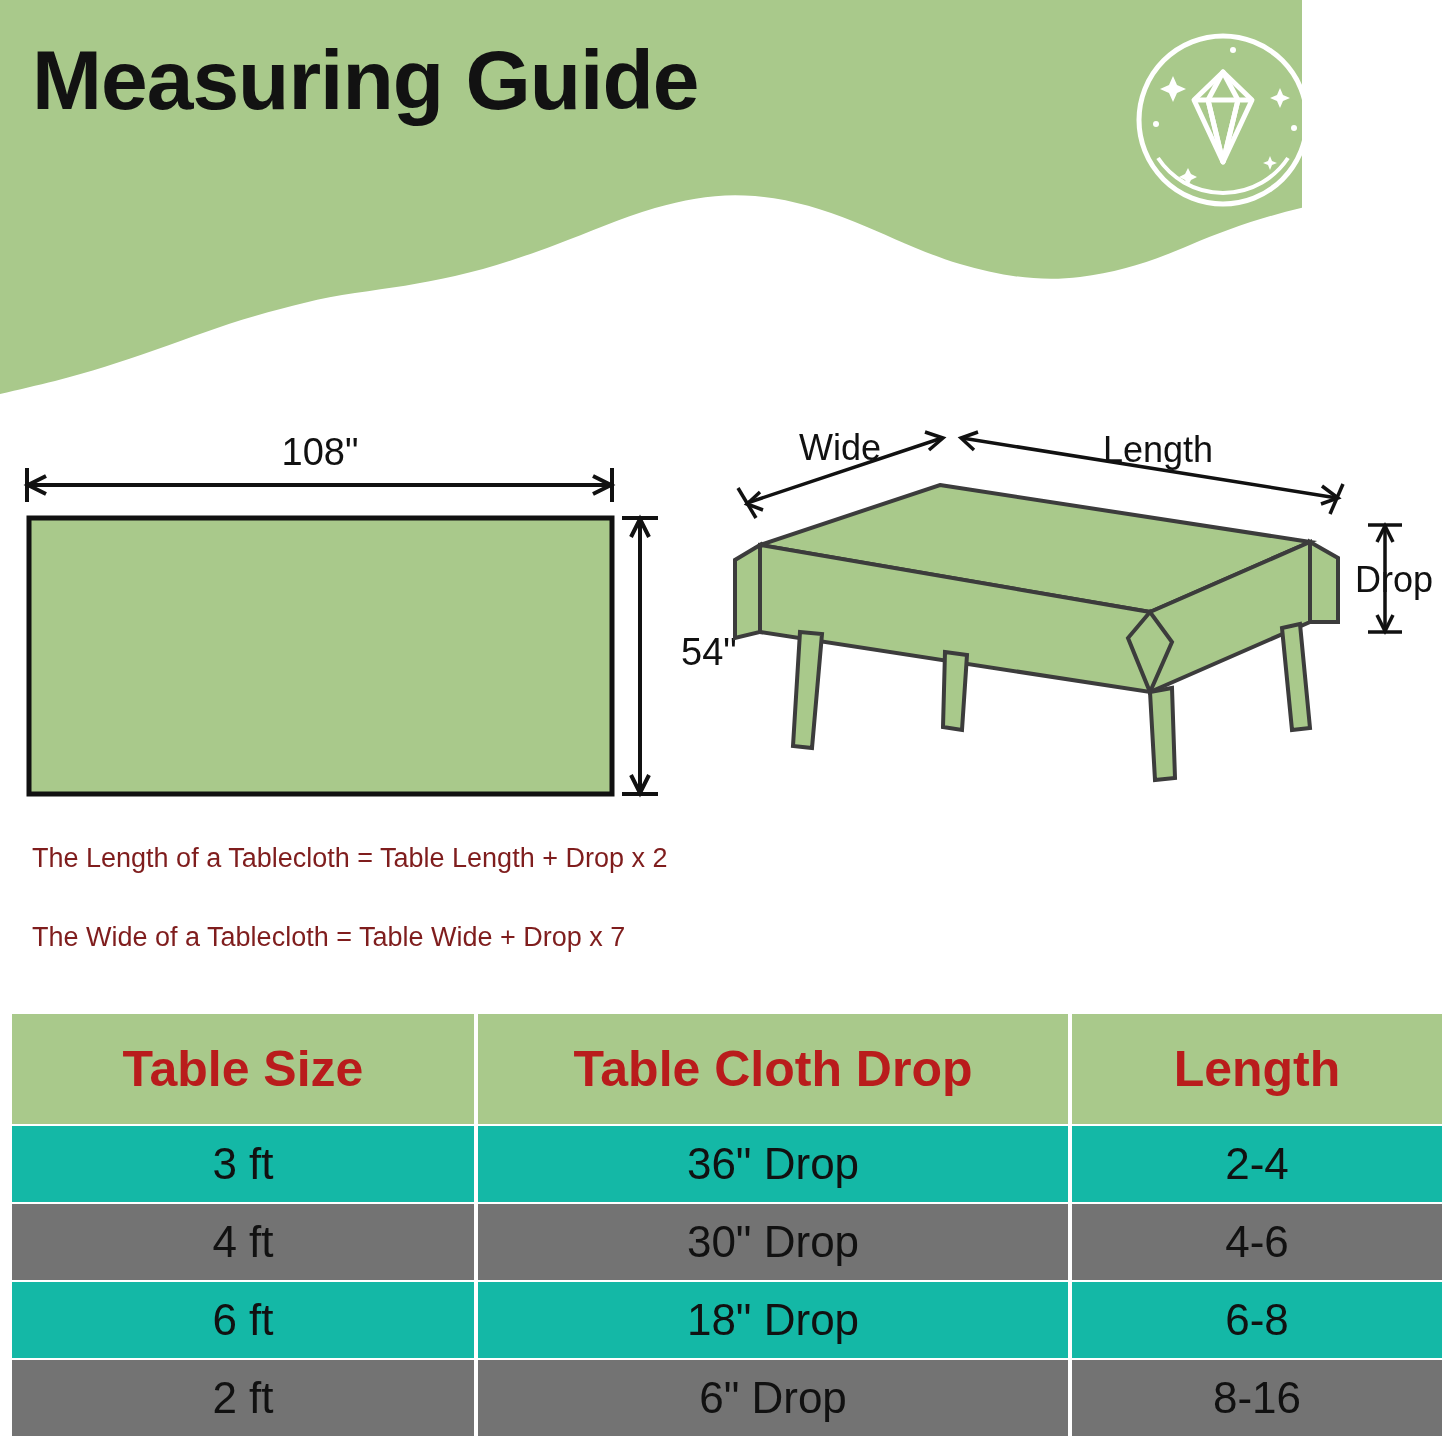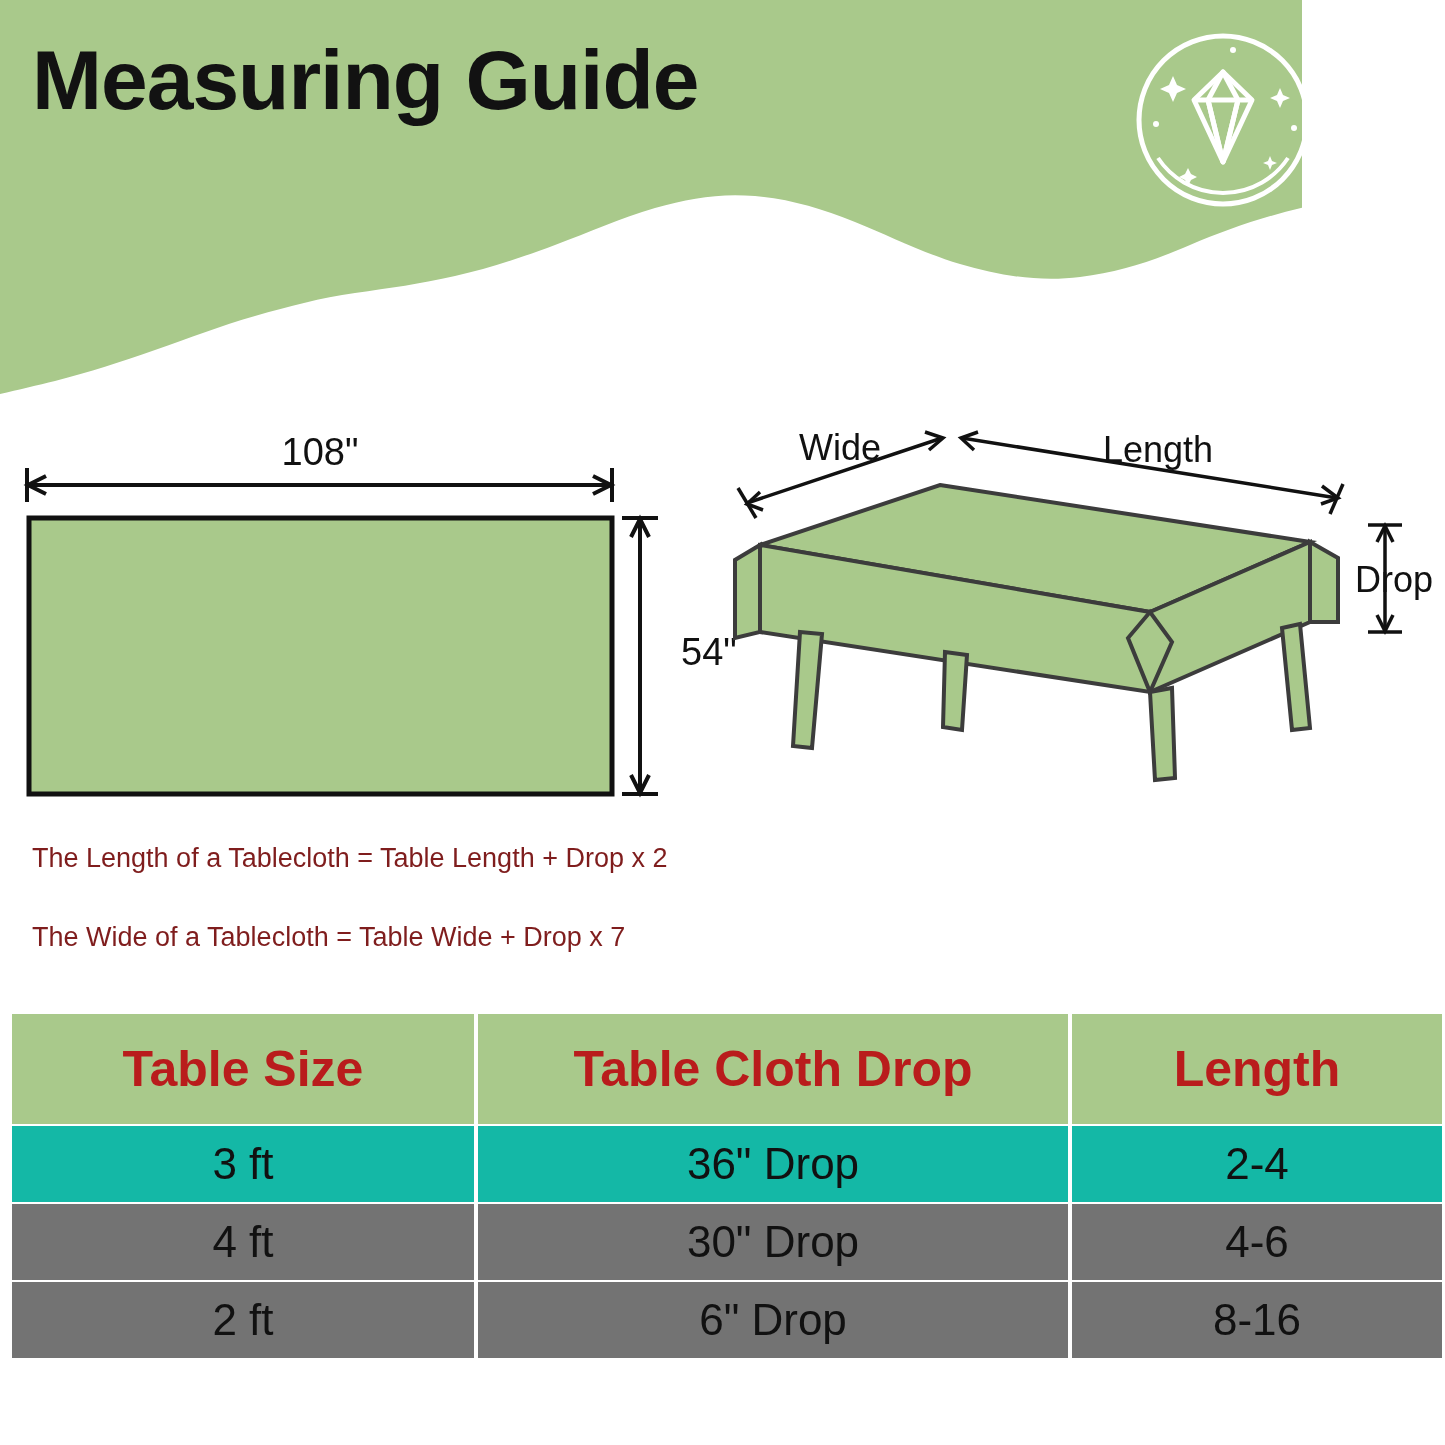--- a/index.html
+++ b/index.html
@@ -236,19 +236,24 @@
     <tr class="row-light">
       <td>3 ft</td>
       <td>36" Drop</td>
       <td>2-4</td>
     </tr>
     <tr class="row-dark">
       <td>4 ft</td>
       <td>30" Drop</td>
       <td>4-6</td>
     </tr>
+    <tr class="row-light">
+      <td>6 ft</td>
+      <td>18" Drop</td>
+      <td>6-8</td>
+    </tr>
     <tr class="row-dark">
       <td>2 ft</td>
       <td>6" Drop</td>
       <td>8-16</td>
     </tr>
   </tbody>
 </table>
 
 </body></html>

